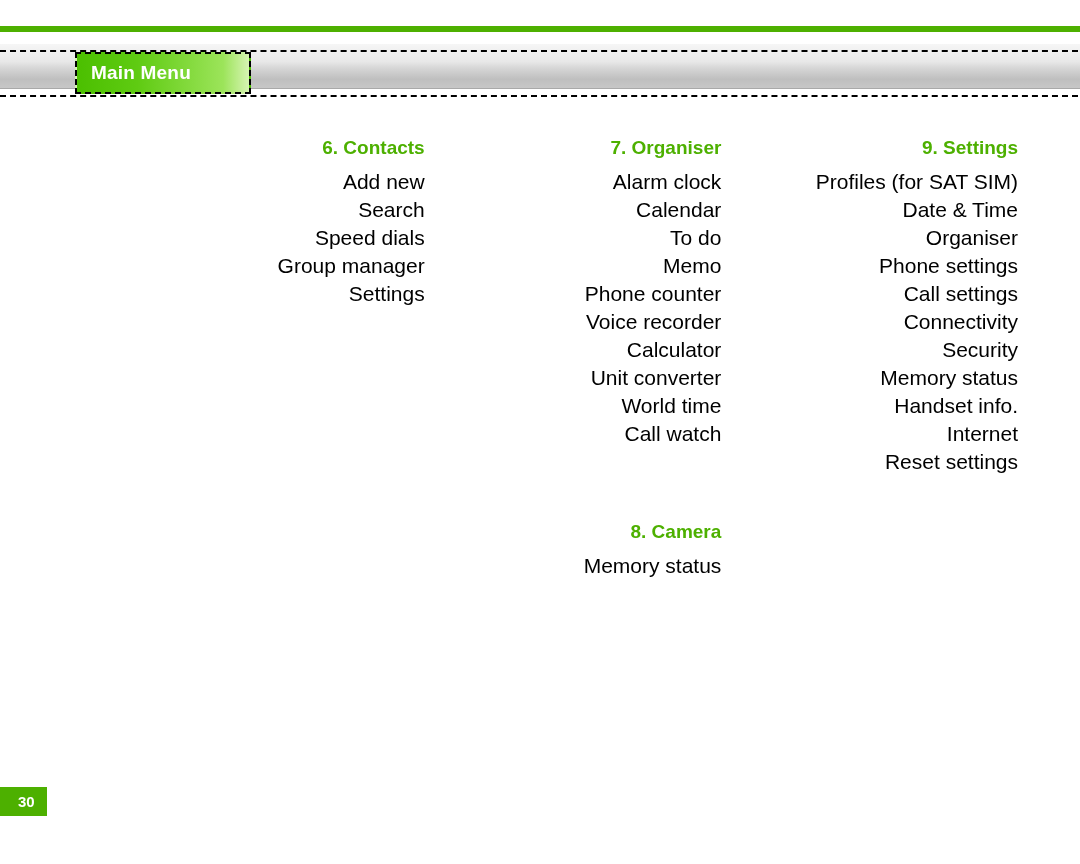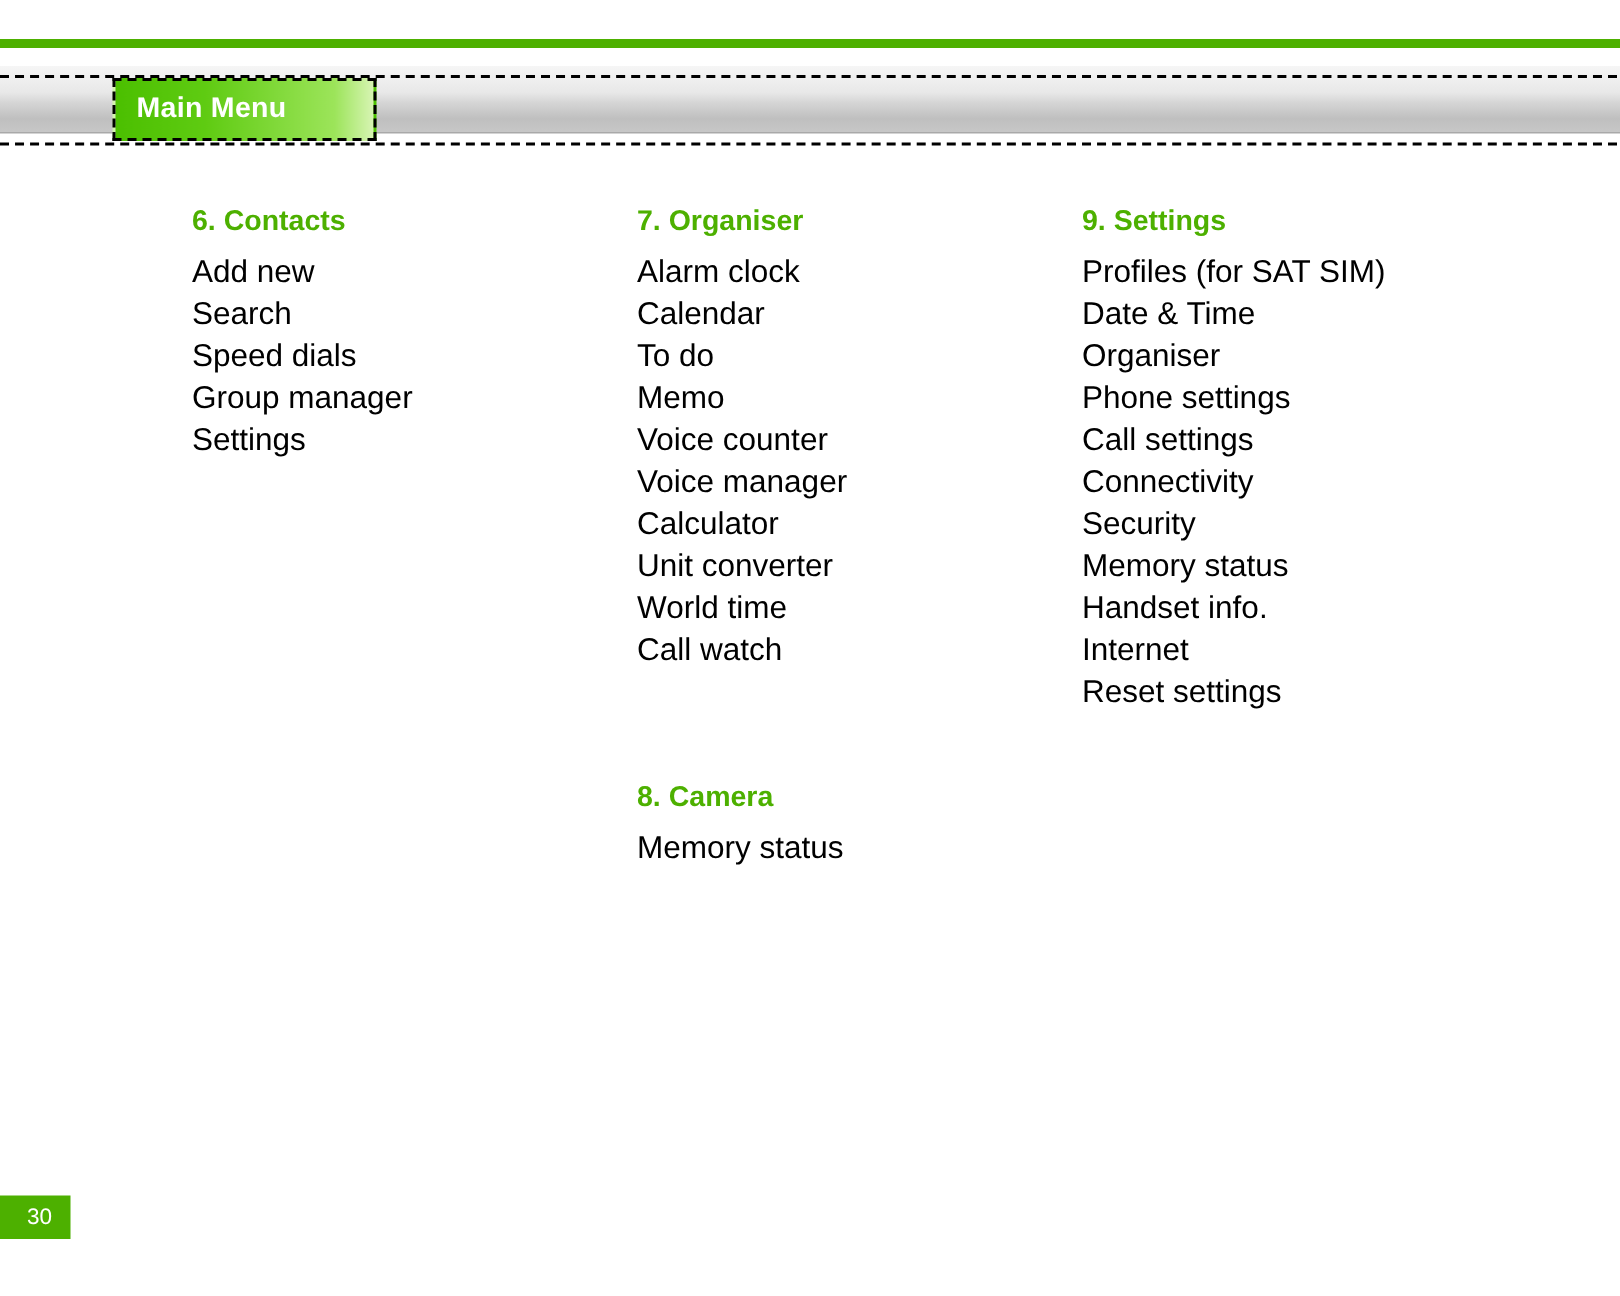--- a/index.html
+++ b/index.html
@@ -79,20 +79,21 @@
     left: 128px;
     top: 134px;
     width: 890px;
     display: flex;
     flex-direction: row;
     gap: 0;
   }
   .col {
     flex: 1;
     min-width: 0;
+    text-align: right;
   }
 
   .section {
     margin-bottom: 70px;
   }
   .section-title {
     color: #4db000;
     font-weight: bold;
     font-size: 19px;
     margin-bottom: 6px;
@@ -100,24 +101,24 @@
   }
   .item {
     font-size: 21px;
     color: #000;
     line-height: 28px;
   }
 
   .page-num {
     position: absolute;
     left: 0;
-    bottom: 38px;
+    bottom: 48px;
     background: #4db000;
     color: #fff;
-    font-weight: normal;
+    font-weight: bold;
     font-size: 15px;
     padding: 6px 12px 6px 18px;
   }
 </style>
 </head>
 <body>
 
 <div class="top-bar"></div>
 <div class="gray-band"></div>
 <div class="dashed-frame"></div>
@@ -139,22 +140,22 @@
         <div class="item">Settings</div>
       </div>
     </div>
     <div class="col">
       <div class="section">
         <div class="section-title">7. Organiser</div>
         <div class="item">Alarm clock</div>
         <div class="item">Calendar</div>
         <div class="item">To do</div>
         <div class="item">Memo</div>
-        <div class="item">Voice counter</div>
-        <div class="item">Voice manager</div>
+        <div class="item">Phone counter</div>
+        <div class="item">Voice recorder</div>
         <div class="item">Calculator</div>
         <div class="item">Unit converter</div>
         <div class="item">World time</div>
         <div class="item">Call watch</div>
       </div>
       <div class="section">
         <div class="section-title">8. Camera</div>
         <div class="item">Memory status</div>
       </div>
     </div>

